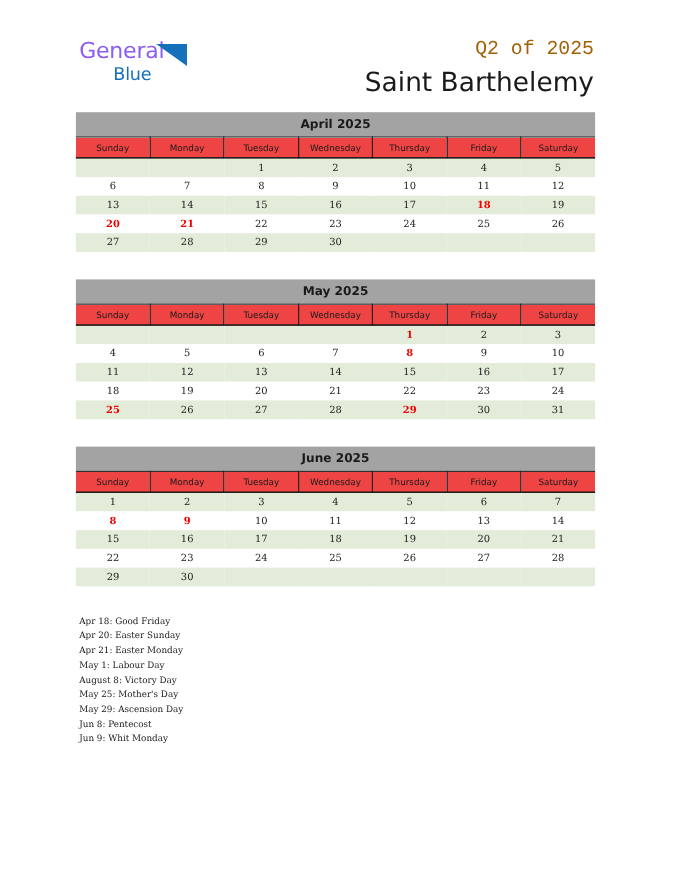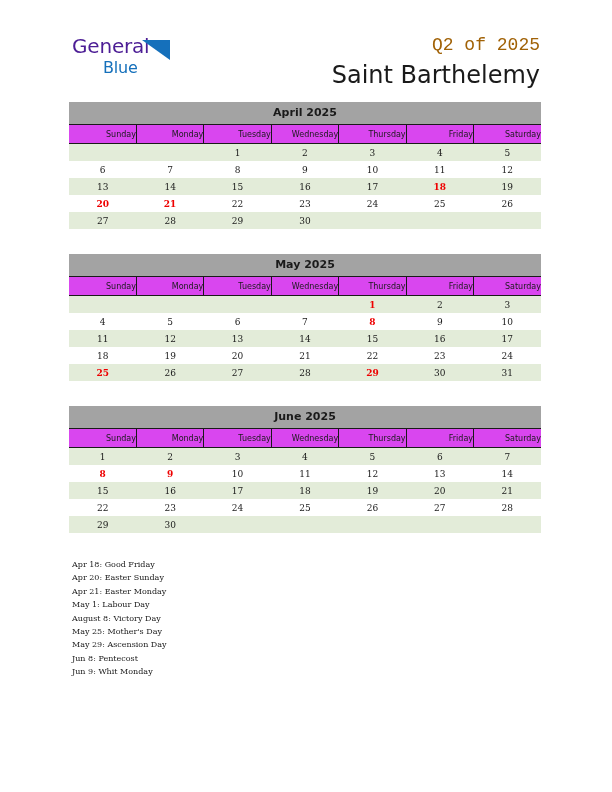--- a/index.html
+++ b/index.html
@@ -30,21 +30,21 @@
     top: 34px;
     width: 200px;
     height: 52px;
   }
   .logo-general {
     position: absolute;
     left: 0;
     top: 0;
     font-family: "DejaVu Sans", sans-serif;
     font-size: 20px;
-    color: #4c1d95;
+    color: #8b5cf6;
     letter-spacing: -0.2px;
     line-height: 24px;
     text-align: right;
   }
   .logo-tri {
     position: absolute;
     left: 70px;
     top: 6px;
     width: 28px;
     height: 20px;
@@ -108,22 +108,22 @@
     width: 472px;
     border-collapse: collapse;
     table-layout: fixed;
   }
   table.cal th {
     height: 18px;
     font-family: "DejaVu Sans", sans-serif;
     font-size: 8px;
     font-weight: normal;
     color: #1a1a1a;
-    text-align: right;
-    background: #d946ef;
+    text-align: center;
+    background: #ef4444;
     border-top: 1.2px solid #1a1a1a;
     border-bottom: 1.2px solid #1a1a1a;
     border-left: 1.2px solid #1a1a1a;
     border-right: 1.2px solid #1a1a1a;
     padding: 0;
     background-clip: padding-box;
   }
   table.cal th:first-child { border-left: none; }
   table.cal th:last-child { border-right: none; }
   table.cal td {

